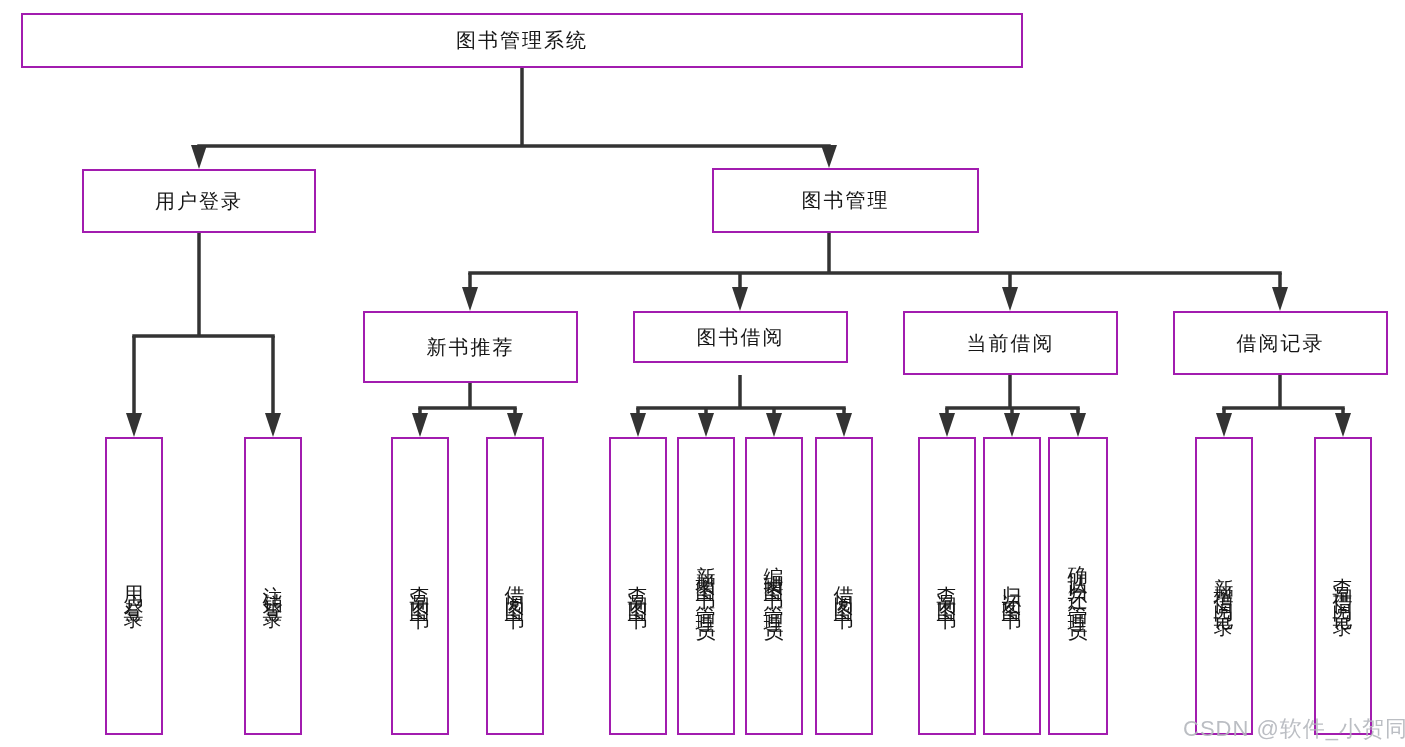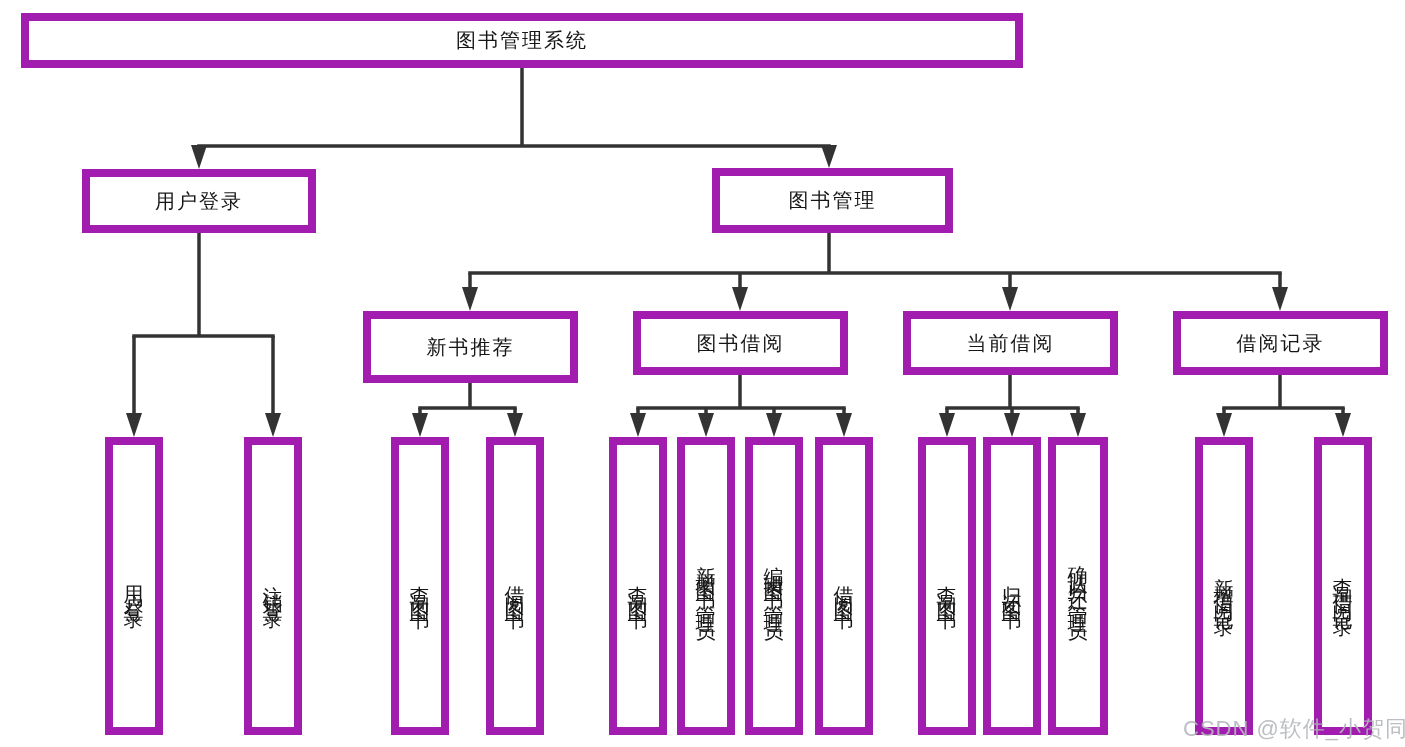--- a/index.html
+++ b/index.html
@@ -4,21 +4,21 @@
 <style>
   html, body { margin: 0; padding: 0; background: #ffffff; }
   body {
     width: 1405px; height: 747px; position: relative; overflow: hidden;
     font-family: "Liberation Sans", "DejaVu Sans", sans-serif;
   }
   #stage { position: absolute; left: 0; top: 0; width: 1405px; height: 747px; }
   svg.wires { position: absolute; left: 0; top: 0; z-index: 1; }
   .node {
     position: absolute; z-index: 2; box-sizing: border-box;
-    background: #ffffff; border: 8px solid #a21caf;
+    background: #ffffff; border: 2px solid #a21caf;
     display: flex; align-items: center; justify-content: center;
   }
   .node .label {
     font-size: 20px; color: #161616; letter-spacing: 2px; white-space: nowrap;
   }
   .node.v .label {
     writing-mode: vertical-rl; text-orientation: mixed;
     letter-spacing: 8px; line-height: 1; font-size: 20px; white-space: normal;
   }
   #watermark {
@@ -85,28 +85,28 @@
       <polygon points="1335,413 1351,413 1343,437" fill="#333333"></polygon>
     </svg>
 
   <div class="node" style="left:21px; top:13px; width:1002px; height:55px">
     <span class="label">图书管理系统</span>
   </div>
 
   <div class="node" style="left:82px; top:169px; width:234px; height:64px">
     <span class="label">用户登录</span>
   </div>
-  <div class="node" style="left:712px; top:168px; width:241px; height:65px">
+  <div class="node" style="left:712px; top:168px; width:267px; height:65px">
     <span class="label">图书管理</span>
   </div>
 
   <div class="node" style="left:363px; top:311px; width:215px; height:72px">
     <span class="label">新书推荐</span>
   </div>
-  <div class="node" style="left:633px; top:311px; width:215px; height:64px">
+  <div class="node" style="left:633px; top:311px; width:215px; height:52px">
     <span class="label">图书借阅</span>
   </div>
   <div class="node" style="left:903px; top:311px; width:215px; height:64px">
     <span class="label">当前借阅</span>
   </div>
   <div class="node" style="left:1173px; top:311px; width:215px; height:64px">
     <span class="label">借阅记录</span>
   </div>
 
   <div class="node v" style="left:105px; top:437px; width:58px; height:298px">

